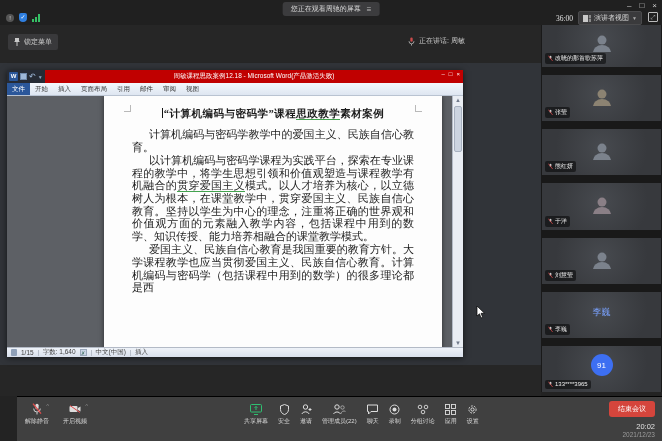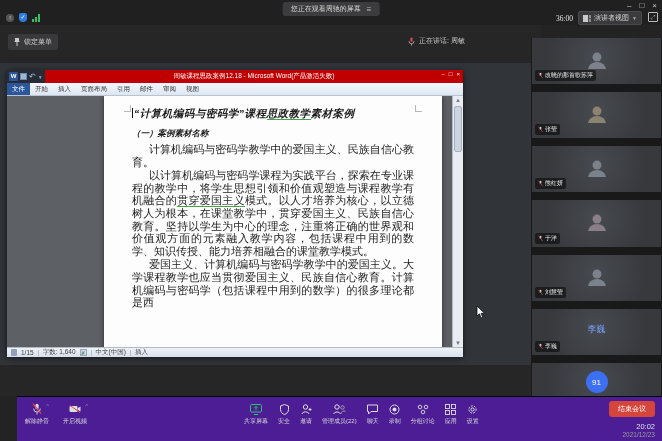--- a/index.html
+++ b/index.html
@@ -47,45 +47,45 @@
   .tab.file { background:#2b579a; color:#fff; }
   .docarea { position:absolute; left:0; right:0; top:26px; bottom:10px; background:#5d6065; overflow:hidden; }
   .scrollbar { position:absolute; right:0; top:0; bottom:0; width:11px; background:#e9edf3; border-left:1px solid #b3bac5; }
   .sb-arrow { position:absolute; left:0; right:0; text-align:center; color:#70798a; font-size:6px; line-height:8px; }
   .sb-thumb { position:absolute; left:1px; right:1px; top:10px; height:46px; background:#ccd4e0; border:1px solid #a7b0bf; border-radius:2px; }
   .page { position:absolute; left:97px; top:0; width:338px; height:260px; background:#fdfdfd; box-shadow:0 0 5px rgba(0,0,0,.55);
     padding:11px 28px 0 28px; font-family:"Liberation Serif","DejaVu Serif",serif; color:#1c1c1c; }
   .mark { position:absolute; width:7px; height:7px; border-color:#b9b9b9; border-style:solid; }
   .mark.tl { left:20px; top:9px; border-width:0 1px 1px 0; }
   .mark.tr { right:20px; top:9px; border-width:0 0 1px 1px; }
-  .doc-title { font-size:10.5px; font-weight:bold; text-align:left; letter-spacing:.5px; margin-bottom:7px;font-style:italic; }
+  .doc-title { font-size:10.5px; font-weight:bold; text-align:center; letter-spacing:.5px; margin-bottom:7px; }
   .caret-i { display:inline-block; width:1px; height:10px; background:#111; vertical-align:-1px; margin-right:1px; }
   .grammar { border-bottom:1.5px solid #43a34f; }
   .h1 { font-size:9px; font-weight:bold; margin:3px 0 3px 0; }
   .h2 { font-size:8.5px; font-weight:bold; font-style:italic; margin:3px 0; }
   .bodyp { font-size:11px; line-height:12.6px; text-align:justify; text-indent:17px; margin-bottom:1px; }
   .statusbar { position:absolute; left:0; right:0; bottom:0; height:10px; background:linear-gradient(#eef2f8,#d9e0ec);
     border-top:1px solid #b3bac6; display:flex; align-items:center; gap:4px; padding:0 4px; font-size:6.5px; color:#3f3f3f; }
   .sep { width:1px; height:6px; background:#b7bec9; }
   .st-ico { width:6px; height:7px; background:#8fa0b8; border-radius:1px; }
   .st-spell { width:7px; height:7px; background:#c9d4e4; border:1px solid #9aa7ba; font-size:5px; line-height:6px; text-align:center; color:#365; }
   .cursor-arrow { position:absolute; left:476px; top:243px; z-index:8; }
 
   
-  .sidebar { position:absolute; right:0; top:38px; width:131px; height:371px; background:#191919; display:flex; flex-direction:column; gap:8px; padding:0 1px; }
+  .sidebar { position:absolute; right:0; top:21px; width:121px; height:371px; background:#191919; display:flex; flex-direction:column; gap:8px; padding:0 1px; }
   .pt { flex:1; position:relative; background:radial-gradient(circle at 50% 40%, #474a4f 0%, #37393d 70%); overflow:hidden; }
   .pt .sil { position:absolute; left:50%; top:50%; transform:translate(-50%,-55%); }
   .plabel { position:absolute; left:3px; bottom:3px; background:rgba(0,0,0,.5); border-radius:2px; padding:1px 3px;
     display:flex; align-items:center; gap:2px; color:#eee; font-size:6px; max-width:110px; white-space:nowrap; overflow:hidden; }
   .center-name { position:absolute; left:0; right:0; top:45%; transform:translateY(-50%); text-align:center; color:#7aa2ff; font-size:9px; }
   .avatar-circle { position:absolute; left:50%; top:42%; transform:translate(-50%,-50%); width:22px; height:22px; border-radius:50%;
     background:#3d6ff2; color:#fff; font-size:8px; display:flex; align-items:center; justify-content:center; }
 
   
-  .toolbar { position:absolute; left:17px; right:0; bottom:0; height:45px; background:#4c1d95; border-top:1px solid #000; z-index:20; }
+  .toolbar { position:absolute; left:17px; right:0; bottom:0; height:45px; background:#404040; border-top:1px solid #000; z-index:20; }
   .titem { display:flex; flex-direction:column; align-items:center; gap:2px; color:#d9d9d9; font-size:6px; white-space:nowrap; }
   .titem .iconbox { position:relative; height:12px; display:flex; align-items:center; }
   .caret-up { position:absolute; right:-7px; top:0; color:#8a8a8a; font-size:6px; }
   .tleft { position:absolute; left:8px; top:6px; display:flex; gap:14px; }
   .tcenter { position:absolute; left:227px; top:6px; display:flex; gap:10px; }
   .endbtn { position:absolute; right:7px; top:4px; background:#d5453c; color:#fff; font-size:7px; padding:3px 9px; border-radius:3px; }
   .clockblk { position:absolute; right:7px; bottom:3px; text-align:right; }
   .clock-time { color:#e0e0e0; font-size:7.5px; }
   .clock-date { color:#9b9b9b; font-size:6.5px; }
   svg { display:block; }
@@ -172,24 +172,23 @@
           <span class="tab">邮件</span>
           <span class="tab">审阅</span>
           <span class="tab">视图</span>
         </div>
 
         <div class="docarea">
           <div class="page">
             <i class="mark tl"></i>
             <i class="mark tr"></i>
             <div class="doc-title"><span class="caret-i"></span><span>“计算机编码与密码学”课程</span><span class="grammar">思政教学</span><span>素材案例</span></div>
-            <div class="h2">（一）案例素材名称</div>
             <p class="bodyp">计算机编码与密码学教学中的爱国主义、民族自信心教育。</p>
             <p class="bodyp"><span>以计算机编码与密码学课程为实践平台，探索在专业课程的教学中，将学生思想引领和价值观塑造与课程教学有机融合的</span><span class="grammar">贯穿爱国主义</span><span>模式。以人才培养为核心，以立德树人为根本，在课堂教学中，贯穿爱国主义、民族自信心教育。坚持以学生为中心的理念，注重将正确的世界观和价值观方面的元素融入教学内容，包括课程中用到的数学、知识传授、能力培养相融合的课堂教学模式。</span></p>
-            <p class="bodyp">爱国主义、计算机编码与密码学教学中的爱国主义。大学课程教学也应当贯彻爱国主义、民族自信心教育。计算机编码与密码学（包括课程中用到的数学）的很多理论都是西</p>
+            <p class="bodyp">爱国主义、民族自信心教育是我国重要的教育方针。大学课程教学也应当贯彻爱国主义、民族自信心教育。计算机编码与密码学（包括课程中用到的数学）的很多理论都是西</p>
           </div>
           <div class="scrollbar">
             <span class="sb-arrow" style="top:0">▲</span>
             <div class="sb-thumb"></div>
             <span class="sb-arrow" style="bottom:0">▼</span>
           </div>
         </div>
 
         <div class="statusbar">
           <span class="st-ico"></span>

